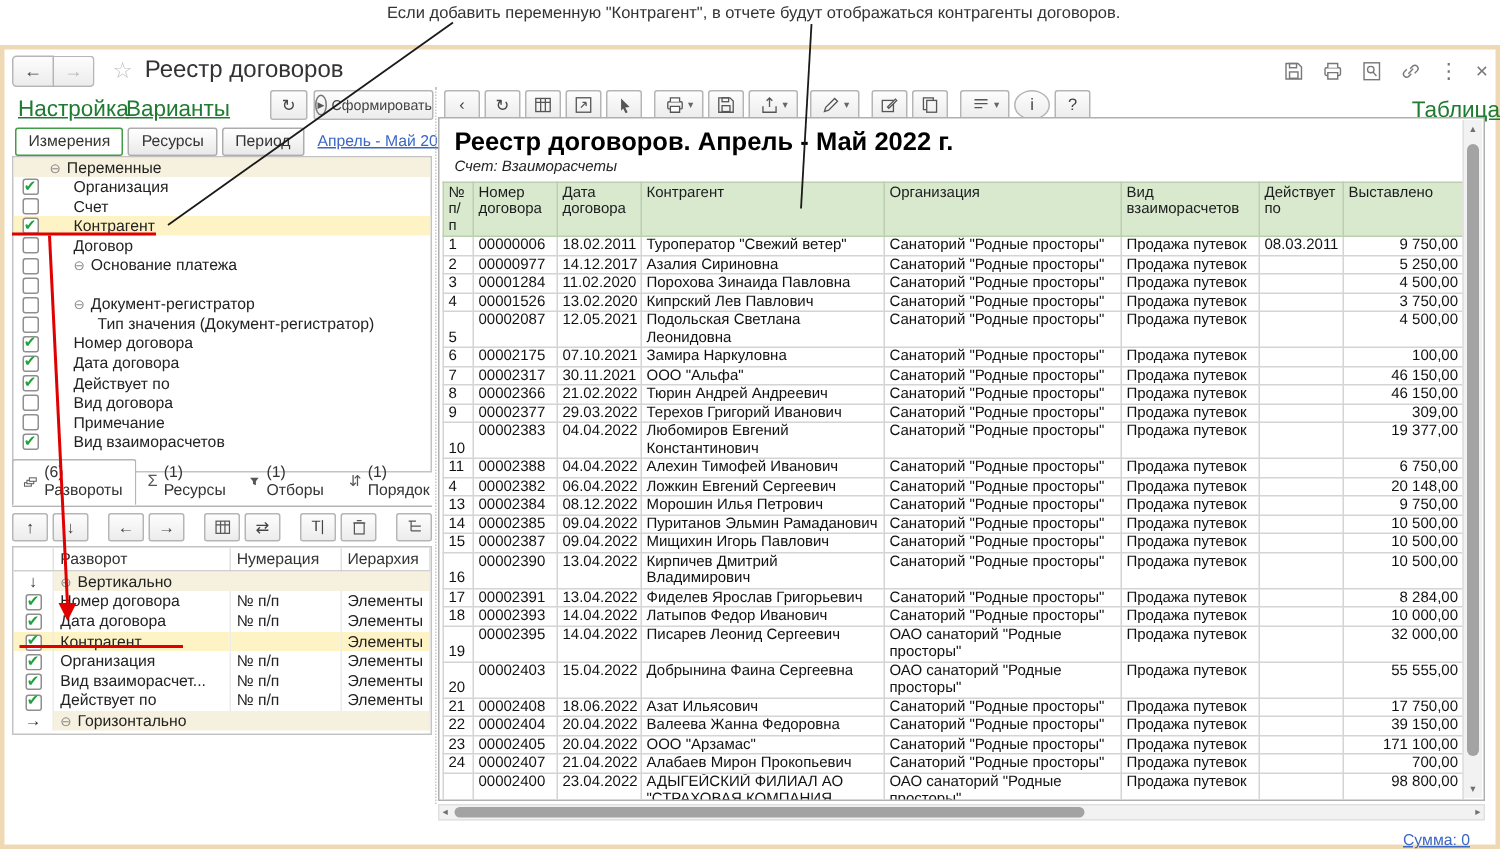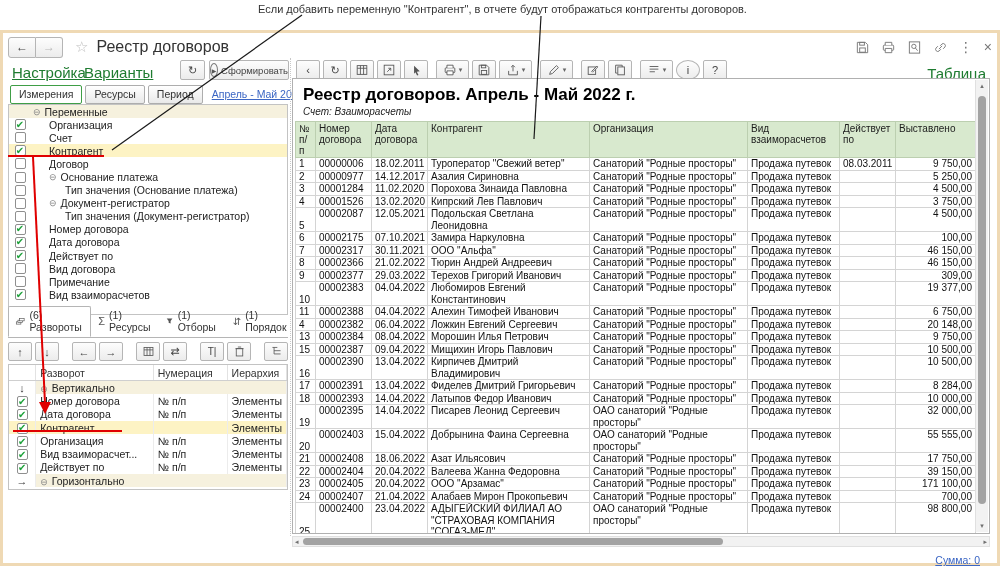--- a/index.html
+++ b/index.html
@@ -288,21 +288,21 @@
               <span class="drop">▾</span>
             </div>
           <div class="btn" style="border-radius:50%;width:20px">
               <span>i</span>
             </div>
           <div class="btn">
               <span>?</span>
             </div>
         </div>
       </div>
-      <a class="greenlink" style="position:absolute;right:14px;top:5px;text-align:center;">Таблица</a>
+      <a class="greenlink" style="position:absolute;right:0;top:5px;text-align:center;">Таблица</a>
     </div>
 
     <div class="ttabs">
       <div class="ttab active">Измерения</div>
       <div class="ttab">Ресурсы</div>
       <div class="ttab">Период</div>
       <a class="bluelink" style="margin-left:6px">Апрель - Май 2022 г.</a>
     </div>
 
     <div class="dims">
@@ -350,23 +350,20 @@
             <span class="cbx"></span>
           </span>
           <span class="dim-lbl lv1">
             <span class="minus">⊖</span>
             <span>Основание платежа</span>
           </span>
         </div>
         <div class="dim-row">
           <span class="cb-cell">
             <span class="cbx"></span>
-          </span>
-          <span class="dim-lbl lv2">
-            <span>Тип значения (Основание платежа)</span>
           </span>
         </div>
         <div class="dim-row">
           <span class="cb-cell">
             <span class="cbx"></span>
           </span>
           <span class="dim-lbl lv1">
             <span class="minus">⊖</span>
             <span>Документ-регистратор</span>
           </span>
@@ -693,26 +690,36 @@
               <td class="c-date">06.04.2022</td>
               <td class="c-ctr">Ложкин Евгений Сергеевич</td>
               <td class="c-org">Санаторий "Родные просторы"</td>
               <td class="c-type">Продажа путевок</td>
               <td class="c-valid"></td>
               <td class="c-amt">20 148,00</td>
             </tr>
             <tr>
               <td class="c-n">13</td>
               <td class="c-num">00002384</td>
-              <td class="c-date">08.04.2022</td>
+              <td class="c-date">08.12.2022</td>
               <td class="c-ctr">Морошин Илья Петрович</td>
               <td class="c-org">Санаторий "Родные просторы"</td>
               <td class="c-type">Продажа путевок</td>
               <td class="c-valid"></td>
               <td class="c-amt">9 750,00</td>
+            </tr>
+            <tr>
+              <td class="c-n">14</td>
+              <td class="c-num">00002385</td>
+              <td class="c-date">09.04.2022</td>
+              <td class="c-ctr">Пуританов Эльмин Рамаданович</td>
+              <td class="c-org">Санаторий "Родные просторы"</td>
+              <td class="c-type">Продажа путевок</td>
+              <td class="c-valid"></td>
+              <td class="c-amt">10 500,00</td>
             </tr>
             <tr>
               <td class="c-n">15</td>
               <td class="c-num">00002387</td>
               <td class="c-date">09.04.2022</td>
               <td class="c-ctr">Мищихин Игорь Павлович</td>
               <td class="c-org">Санаторий "Родные просторы"</td>
               <td class="c-type">Продажа путевок</td>
               <td class="c-valid"></td>
               <td class="c-amt">10 500,00</td>
@@ -724,21 +731,21 @@
               <td class="c-ctr">Кирпичев Дмитрий Владимирович</td>
               <td class="c-org">Санаторий "Родные просторы"</td>
               <td class="c-type">Продажа путевок</td>
               <td class="c-valid"></td>
               <td class="c-amt">10 500,00</td>
             </tr>
             <tr>
               <td class="c-n">17</td>
               <td class="c-num">00002391</td>
               <td class="c-date">13.04.2022</td>
-              <td class="c-ctr">Фиделев Дмитрий Григорьевич</td>
+              <td class="c-ctr">Фиделев Ярослав Григорьевич</td>
               <td class="c-org">Санаторий "Родные просторы"</td>
               <td class="c-type">Продажа путевок</td>
               <td class="c-valid"></td>
               <td class="c-amt">8 284,00</td>
             </tr>
             <tr>
               <td class="c-n">18</td>
               <td class="c-num">00002393</td>
               <td class="c-date">14.04.2022</td>
               <td class="c-ctr">Латыпов Федор Иванович</td>

